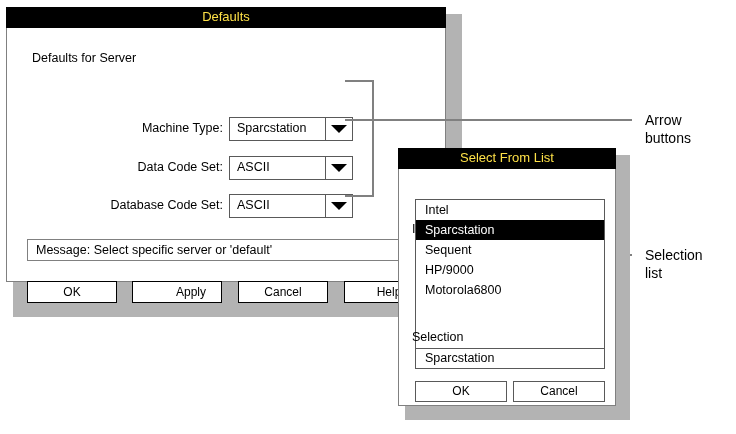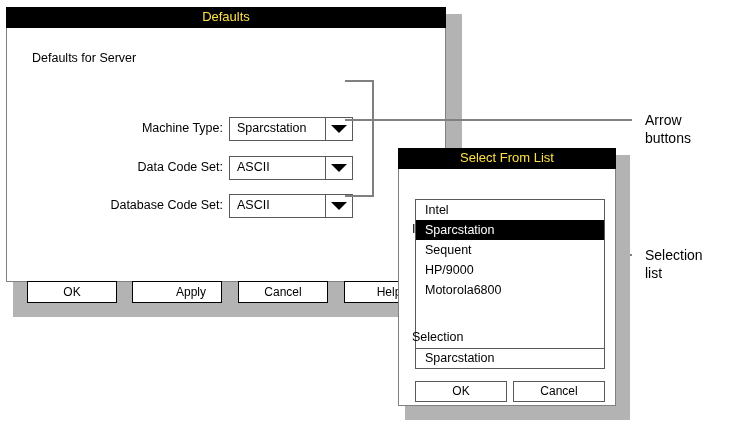--- a/index.html
+++ b/index.html
@@ -290,20 +290,23 @@
       <div class="field-label">Database Code Set:</div>
     </div>
     <div class="optionmenu">
       <span class="optionmenu-value">ASCII</span>
       <span class="optionmenu-arrowbox">
         <span class="arrow-down"></span>
       </span>
     </div>
   </div>
 
+  <div id="message-field">
+    <span id="message-text">Message: Select specific server or 'default'</span>
+  </div>
 
   <div class="btnrow">
     <div class="push-button" id="btn-ok">OK</div>
     <div class="push-button" id="btn-apply">Apply</div>
     <div class="push-button" id="btn-cancel">Cancel</div>
     <div class="push-button" id="btn-help">Help</div>
   </div>
 </div>
 
 <div class="titlebar" id="defaults-title">Defaults</div>

